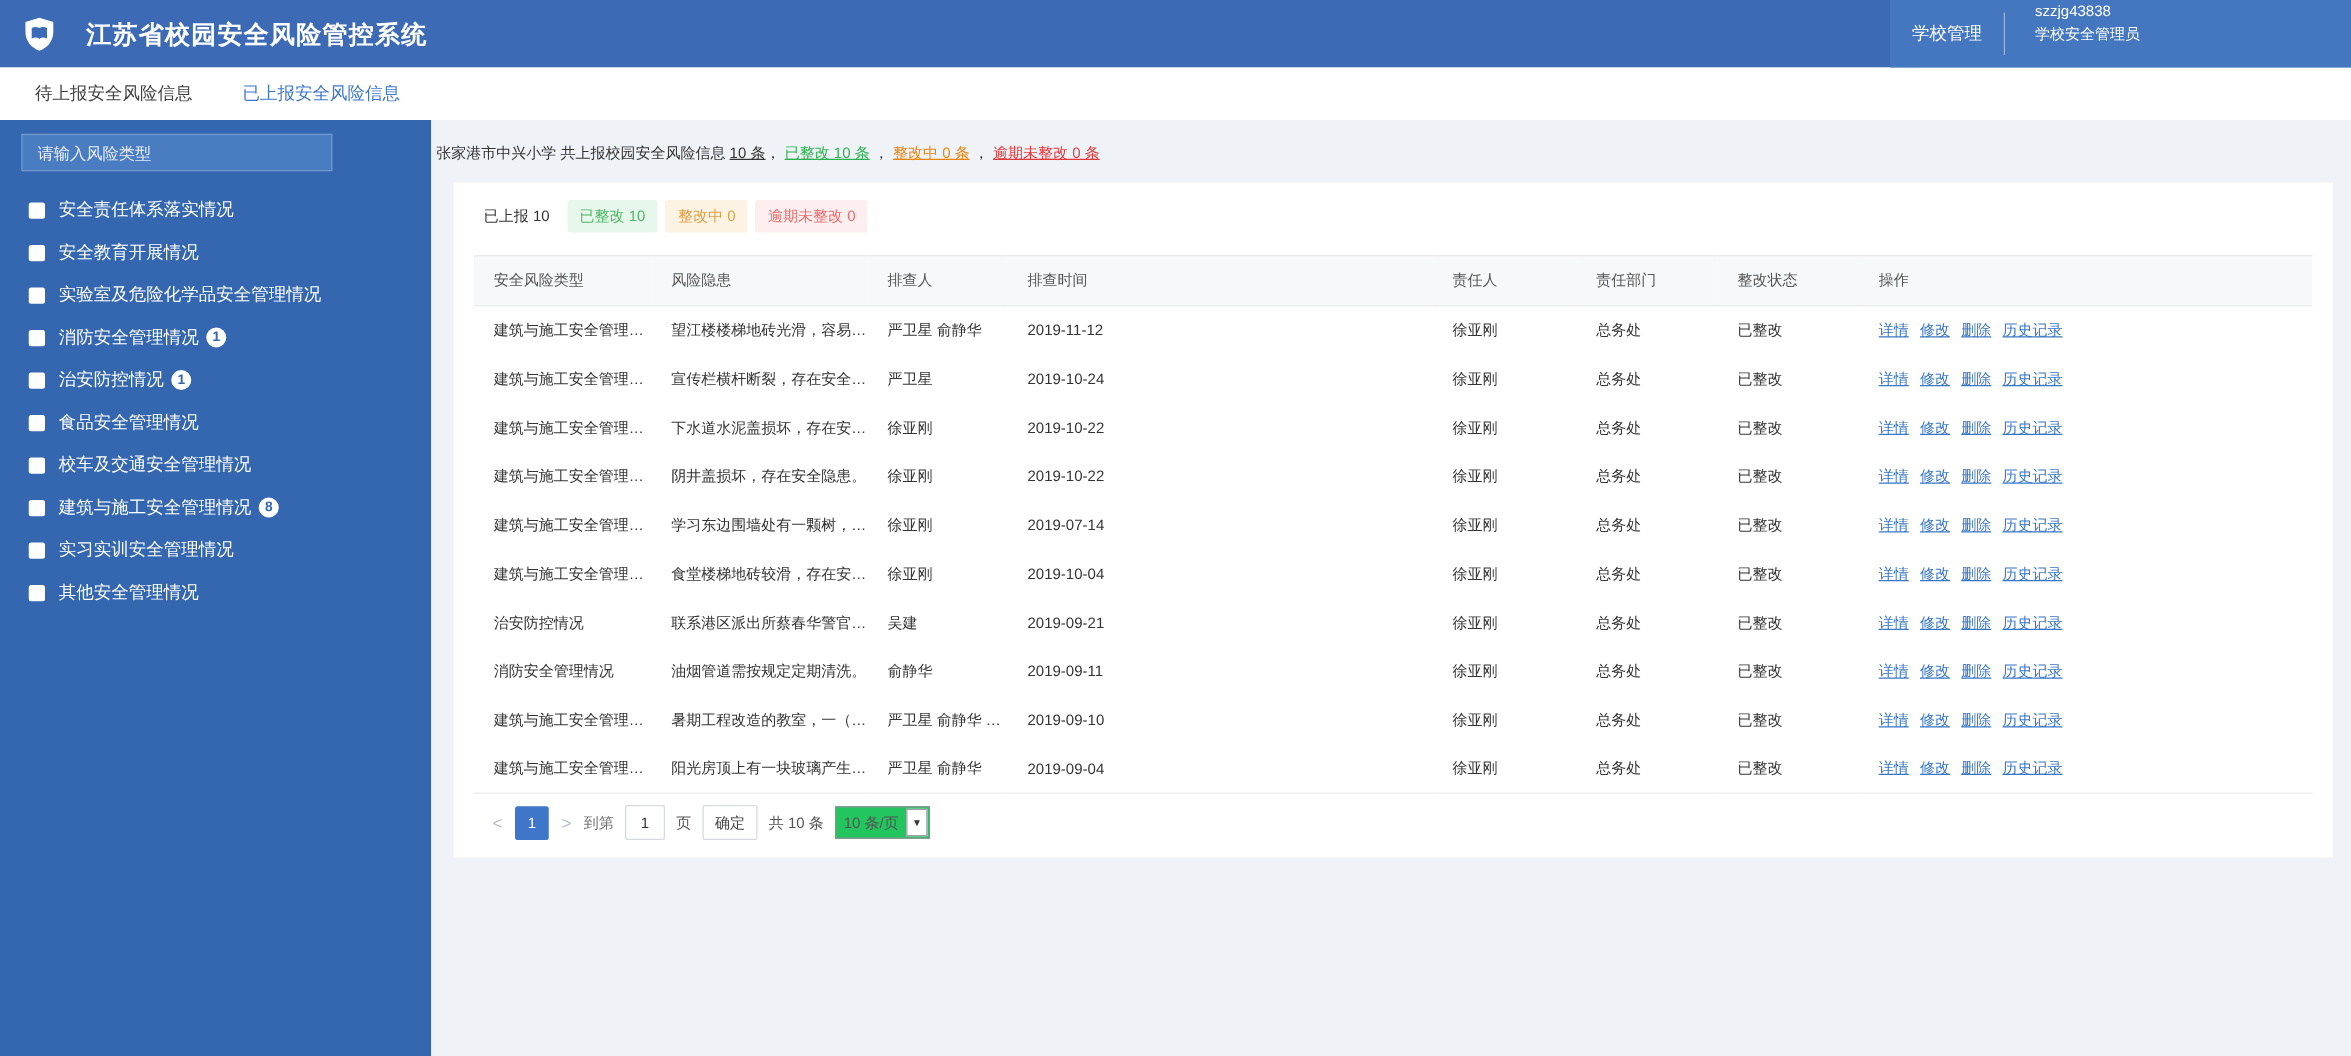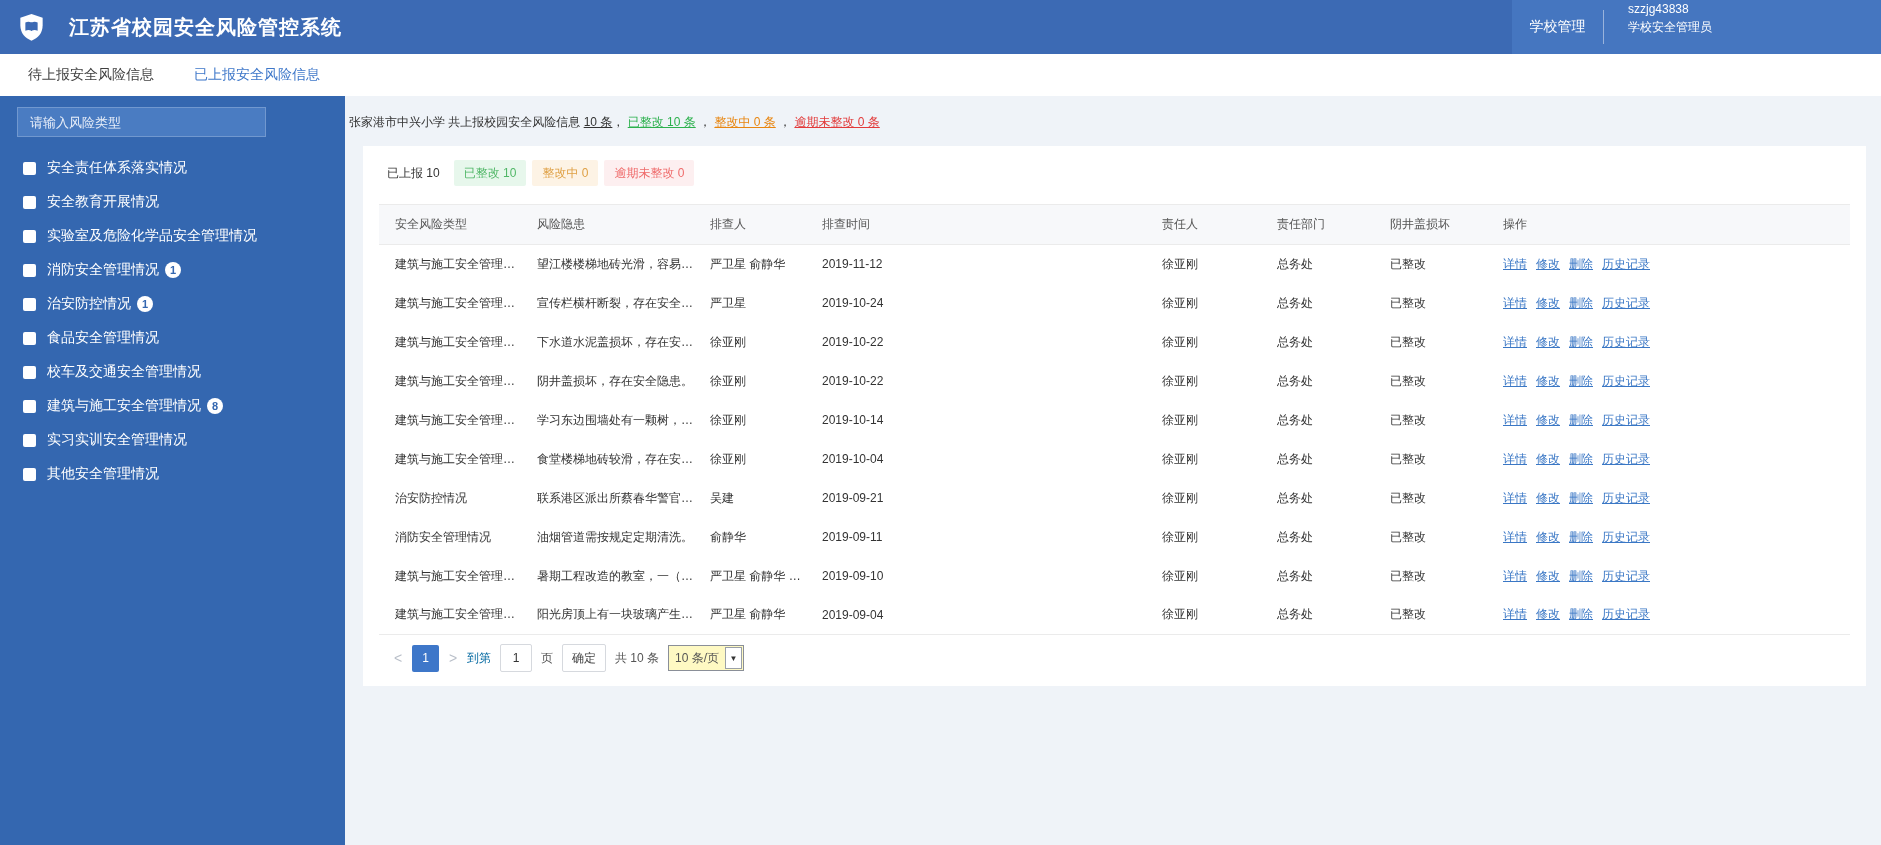--- a/index.html
+++ b/index.html
@@ -50,24 +50,24 @@
 
   .risk-table { width:100%; border-collapse:collapse; table-layout:fixed; margin-top:18px; font-size:12px; }
   .risk-table th { height:40px; background:#f7f8fa; color:#555; font-weight:400; text-align:left; padding-left:16px; border-top:1px solid #ebebeb; border-bottom:1px solid #ebebeb; white-space:nowrap; }
   .risk-table td { height:39px; color:#333; padding-left:16px; white-space:nowrap; overflow:hidden; text-overflow:ellipsis; }
   .risk-table tbody tr:last-child td { border-bottom:1px solid #ebebeb; }
   .op-link { color:#3a77c5; text-decoration:underline; margin-right:9px; cursor:pointer; }
 
   .pagination { display:flex; align-items:center; gap:9px; margin-top:9px; padding-left:14px; font-size:12px; color:#555; }
   .pg-arrow { color:#b9bfc9; font-size:14px; width:10px; text-align:center; cursor:pointer; }
   .pg-page { width:27px; height:27px; background:#3e77c9; color:#fff; display:flex; align-items:center; justify-content:center; border-radius:2px; cursor:pointer; }
-  .goto-label { color:#0369a1; }
+  .goto-label { color:#737373; }
   .pg-input { width:32px; height:28px; border:1px solid #d6d9de; border-radius:2px; text-align:center; font-size:12px; color:#333; outline:none; font-family:inherit; }
   .pg-confirm { height:28px; padding:0 9px; background:#fff; border:1px solid #d6d9de; border-radius:2px; font-size:12px; color:#444; cursor:pointer; font-family:inherit; }
-  .pg-select { height:26px; border:1px solid #8a8f98; display:inline-flex; align-items:center; background:#fef9c3; cursor:pointer; }
+  .pg-select { height:26px; border:1px solid #8a8f98; display:inline-flex; align-items:center; background:#22c55e; cursor:pointer; }
   .pg-select .txt { padding:0 5px 0 6px; }
   .pg-select .arrow { width:17px; align-self:stretch; margin:1px; border:1px solid #9aa0a8; background:#fff; display:flex; align-items:center; justify-content:center; font-size:8px; color:#333; }
 </style>
 </head>
 <body>
 
 <div class="topbar">
   <div class="brand">
     <span style="display:flex;">
       <svg width="27" height="29" viewBox="0 0 24 26">
@@ -174,21 +174,21 @@
             <col>
         </colgroup>
         <thead>
             <tr id="table-head-row">
               <th>安全风险类型</th>
               <th>风险隐患</th>
               <th>排查人</th>
               <th>排查时间</th>
               <th>责任人</th>
               <th>责任部门</th>
-              <th>阴井盖损坏</th>
+              <th>整改状态</th>
               <th>操作</th>
             </tr>
           </thead>
         <tbody id="table-body">
             <tr>
     <td>建筑与施工安全管理情况</td>
     <td>望江楼楼梯地砖光滑，容易滑倒...</td>
     <td>严卫星 俞静华</td>
     <td>2019-11-12</td>
     <td>徐亚刚</td>
@@ -223,21 +223,21 @@
     <td>2019-10-22</td>
     <td>徐亚刚</td>
     <td>总务处</td>
     <td>已整改</td>
     <td><span><a class="op-link">详情</a><a class="op-link">修改</a><a class="op-link">删除</a><a class="op-link">历史记录</a></span></td>
   </tr>
             <tr>
     <td>建筑与施工安全管理情况</td>
     <td>学习东边围墙处有一颗树，因虫...</td>
     <td>徐亚刚</td>
-    <td>2019-10-14</td>
+    <td>2019-07-14</td>
     <td>徐亚刚</td>
     <td>总务处</td>
     <td>已整改</td>
     <td><span><a class="op-link">详情</a><a class="op-link">修改</a><a class="op-link">删除</a><a class="op-link">历史记录</a></span></td>
   </tr>
             <tr>
     <td>建筑与施工安全管理情况</td>
     <td>食堂楼梯地砖较滑，存在安全隐...</td>
     <td>徐亚刚</td>
     <td>2019-10-04</td>

